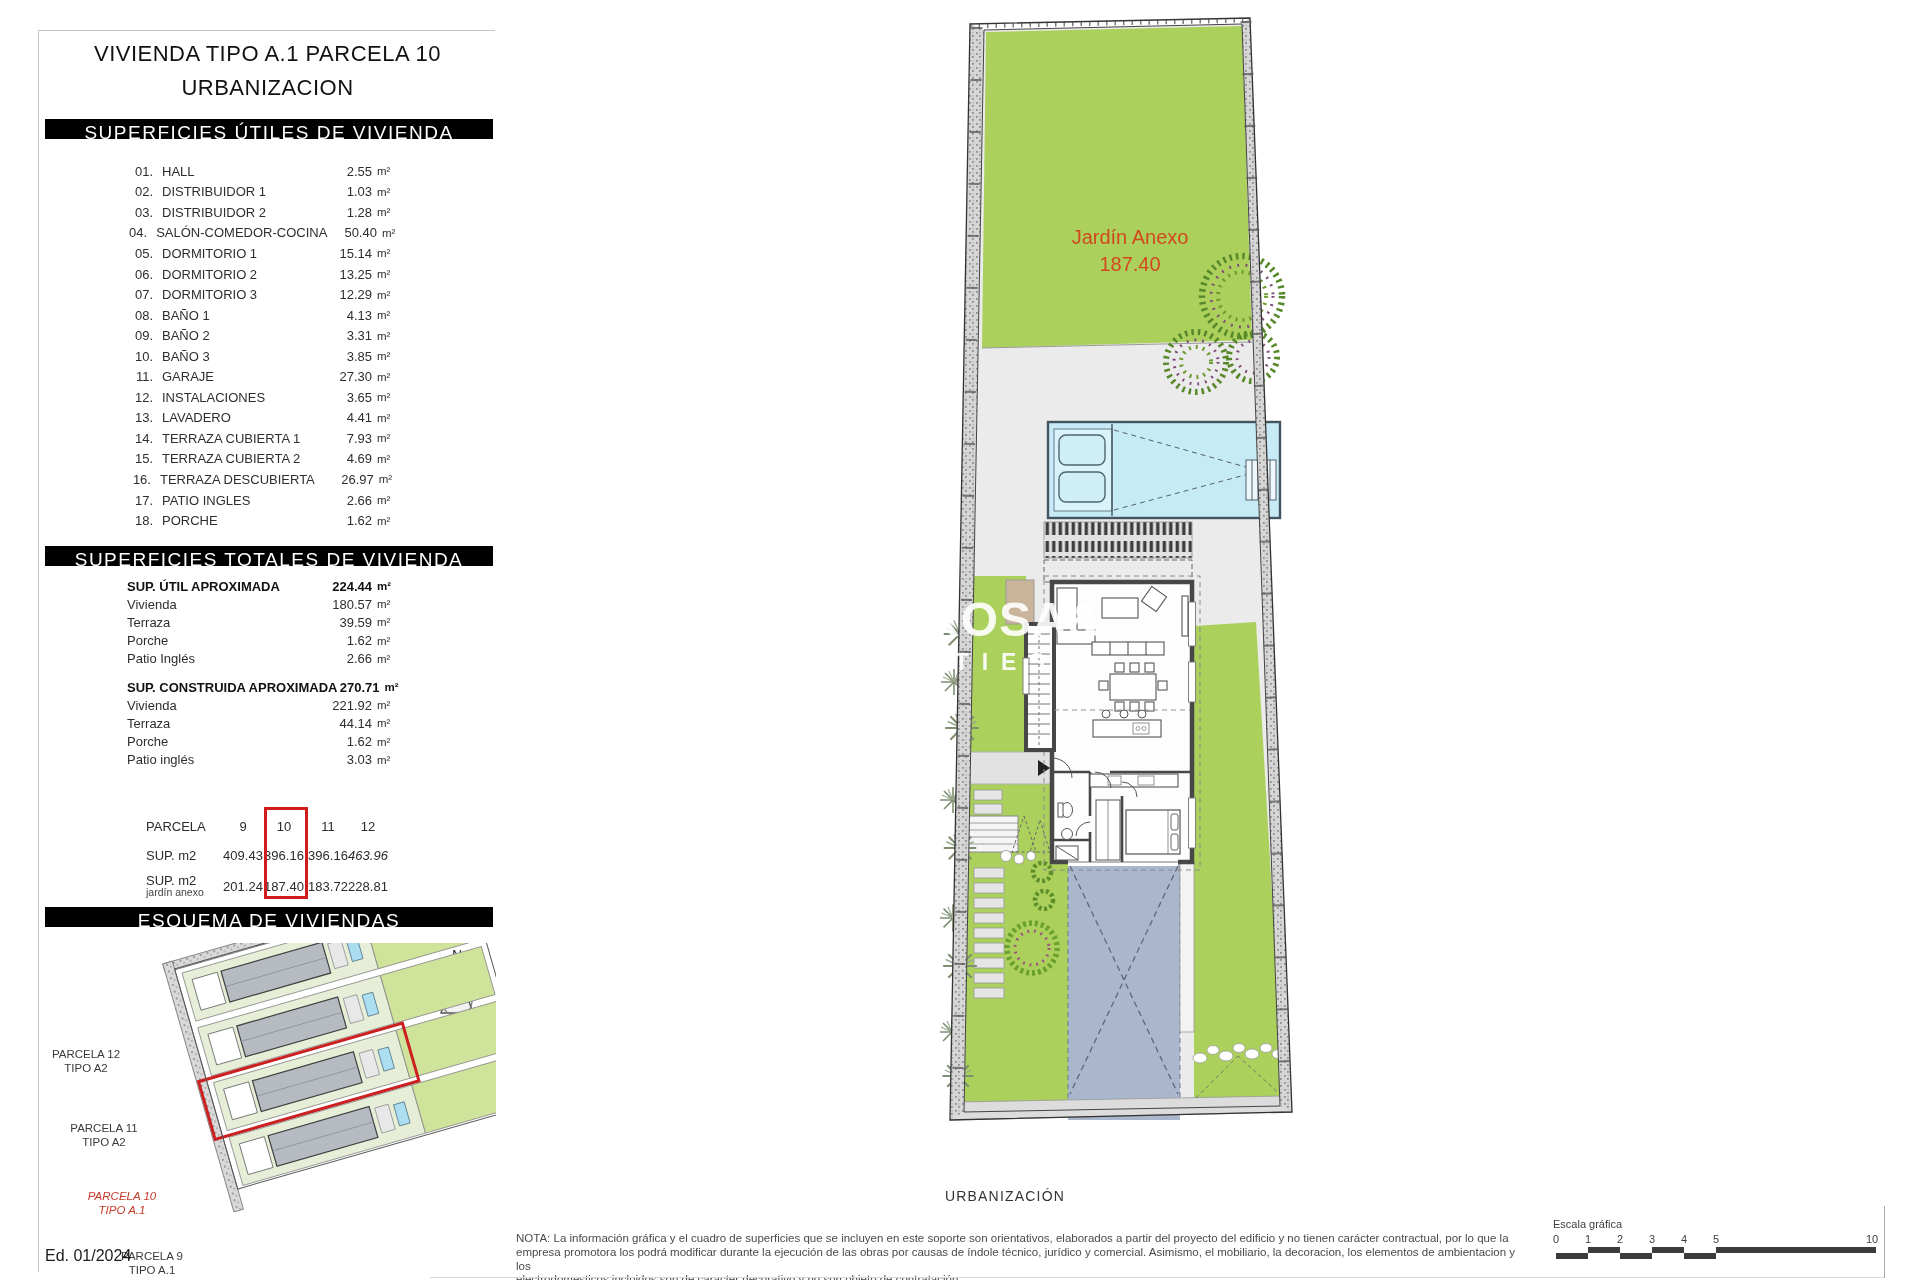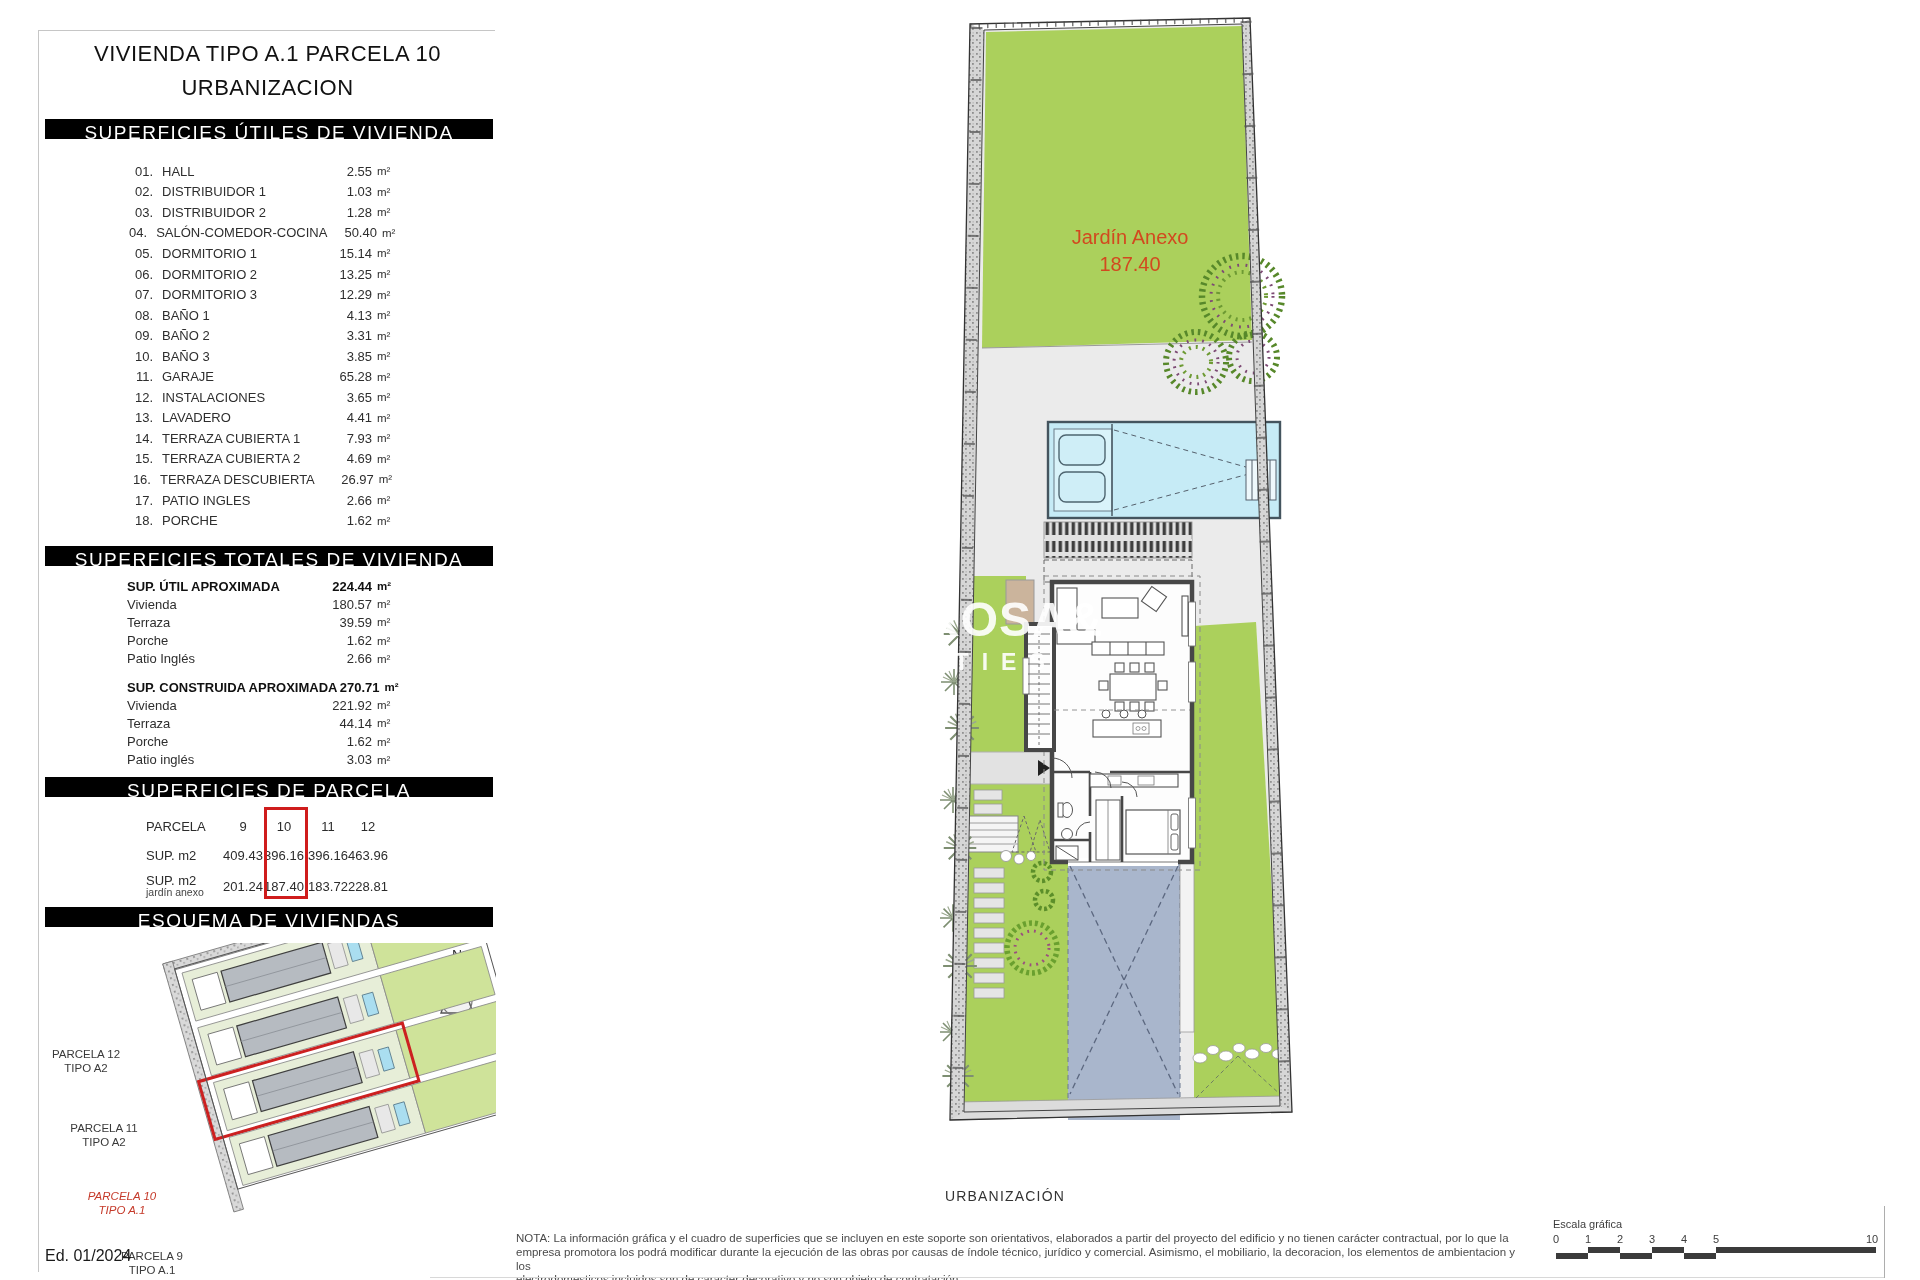--- a/index.html
+++ b/index.html
@@ -124,21 +124,21 @@
       </div>
     <div class="row">
         <span class="num">10.</span>
         <span class="lbl">BAÑO 3</span>
         <span class="val">3.85</span>
         <span class="unit">m²</span>
       </div>
     <div class="row">
         <span class="num">11.</span>
         <span class="lbl">GARAJE</span>
-        <span class="val">65.28</span>
+        <span class="val">27.30</span>
         <span class="unit">m²</span>
       </div>
     <div class="row">
         <span class="num">12.</span>
         <span class="lbl">INSTALACIONES</span>
         <span class="val">3.65</span>
         <span class="unit">m²</span>
       </div>
     <div class="row">
         <span class="num">13.</span>
@@ -227,34 +227,33 @@
         <span class="val">1.62</span>
         <span class="unit">m²</span>
       </div>
     <div class="row trow">
         <span class="lbl">Patio inglés</span>
         <span class="val">3.03</span>
         <span class="unit">m²</span>
       </div>
   </div>
 
-  <div class="bar" style="top:746px;">SUPERFICIES DE PARCELA</div>
 
   <div class="parcel-table">
     <span class="plab" style="top:788px;">PARCELA</span>
     <span class="pcell" style="left:204px; top:788px;">9</span>
     <span class="pcell" style="left:245px; top:788px;">10</span>
     <span class="pcell" style="left:289px; top:788px;">11</span>
     <span class="pcell" style="left:329px; top:788px;">12</span>
 
     <span class="plab" style="top:817px;">SUP. m2</span>
     <span class="pcell" style="left:204px; top:817px;">409.43</span>
     <span class="pcell" style="left:245px; top:817px;">396.16</span>
     <span class="pcell" style="left:289px; top:817px;">396.16</span>
-    <span class="pcell" style="left:329px; top:817px;">463.96</span>
+    <span class="pcell" style="left:329px; top:817px;font-style:italic;">463.96</span>
 
     <span class="plab" style="top:842px;"><span>SUP. m2</span><span class="sub">jardín anexo</span></span>
     <span class="pcell" style="left:204px; top:848px;">201.24</span>
     <span class="pcell" style="left:245px; top:848px;">187.40</span>
     <span class="pcell" style="left:289px; top:848px;">183.72</span>
     <span class="pcell" style="left:329px; top:848px;">228.81</span>
 
     <div class="hl-rect"></div>
   </div>
 

